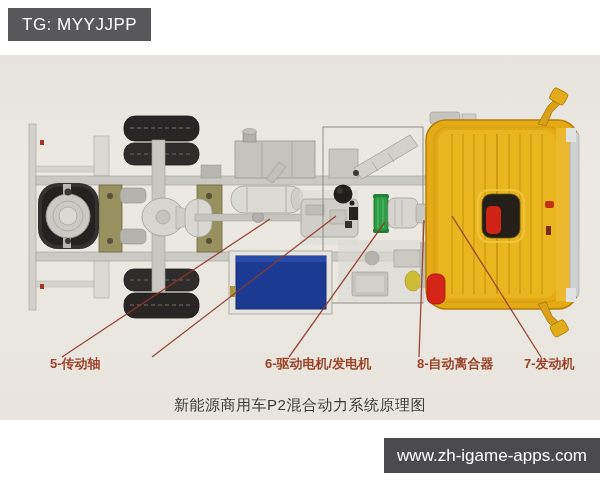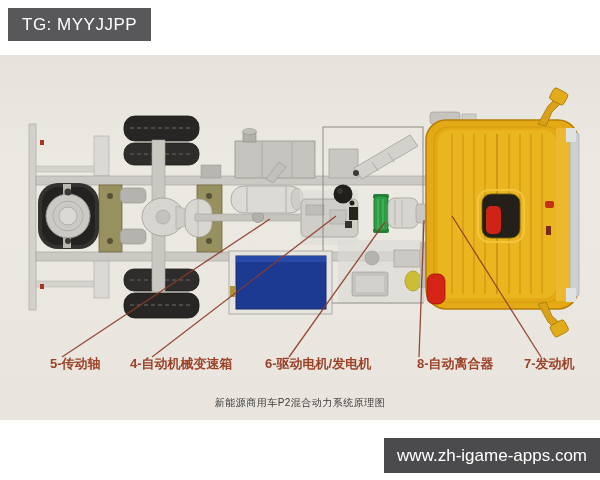--- a/index.html
+++ b/index.html
@@ -20,21 +20,21 @@
     position:absolute;left:0;top:55px;width:600px;height:365px;
     background:linear-gradient(180deg,#e6e3dd 0%,#ece9e3 30%,#e9e5de 100%);
   }
   .photo svg{position:absolute;left:0;top:0;}
   .part-label{
     position:absolute;top:300px;font-size:13px;font-weight:600;
     color:#9c4228;white-space:nowrap;letter-spacing:0;
   }
   .caption{
     position:absolute;left:0;top:341px;width:100%;text-align:center;
-    font-size:10px;font-weight:500;color:#3a3a3a;letter-spacing:.5px;
+    font-size:15px;font-weight:500;color:#3a3a3a;letter-spacing:.5px;
   }
 </style>
 </head>
 <body>
 
 <div class="stage">
 
   <div class="photo">
     <svg width="600" height="365" viewBox="0 55 600 365">
 
@@ -224,21 +224,20 @@
       <g stroke="#8f3a26" stroke-width="1.3" opacity="0.9">
         <line x1="62" y1="357" x2="270" y2="219"></line>
         <line x1="152" y1="357" x2="336" y2="216"></line>
         <line x1="289" y1="357" x2="385" y2="222"></line>
         <line x1="419" y1="357" x2="424" y2="220"></line>
         <line x1="541" y1="357" x2="452" y2="216"></line>
       </g>
     </svg>
 
     <div class="part-label" style="left:50px">5-传动轴</div>
-    <div class="part-label" style="left:130px">4-自动机械变速箱</div>
     <div class="part-label" style="left:265px">6-驱动电机/发电机</div>
     <div class="part-label" style="left:417px">8-自动离合器</div>
     <div class="part-label" style="left:524px">7-发动机</div>
 
     <div class="caption">新能源商用车P2混合动力系统原理图</div>
   </div>
 
   <div class="badge tg">TG: MYYJJPP</div>
   <div class="badge url">www.zh-igame-apps.com</div>
 </div>

